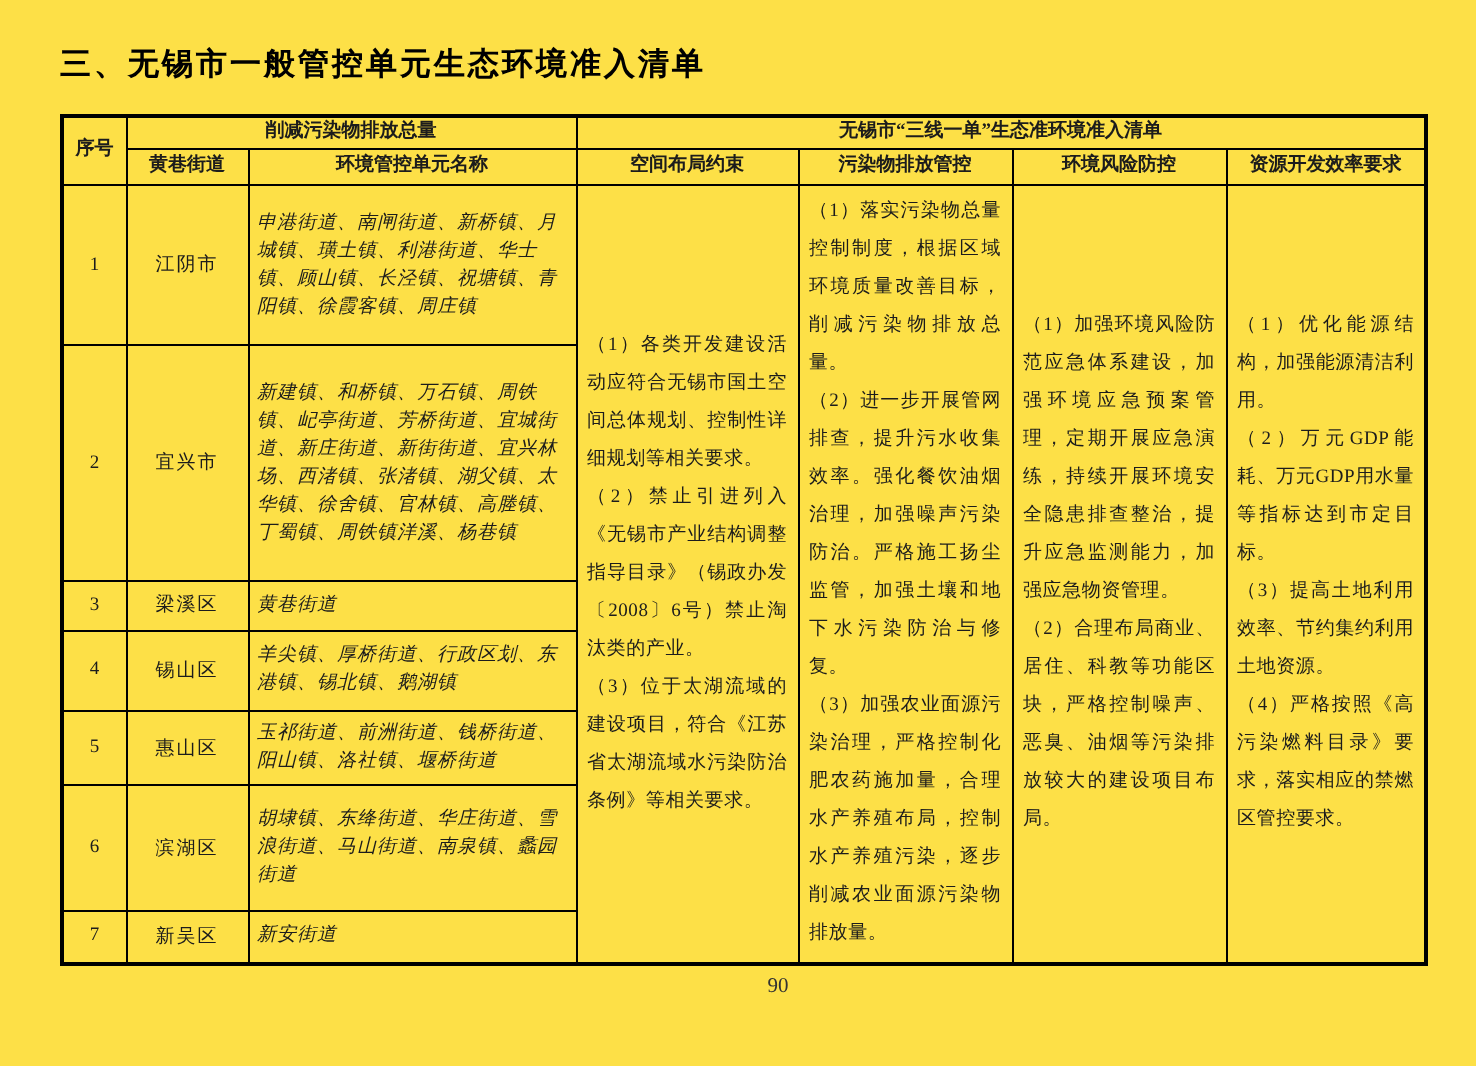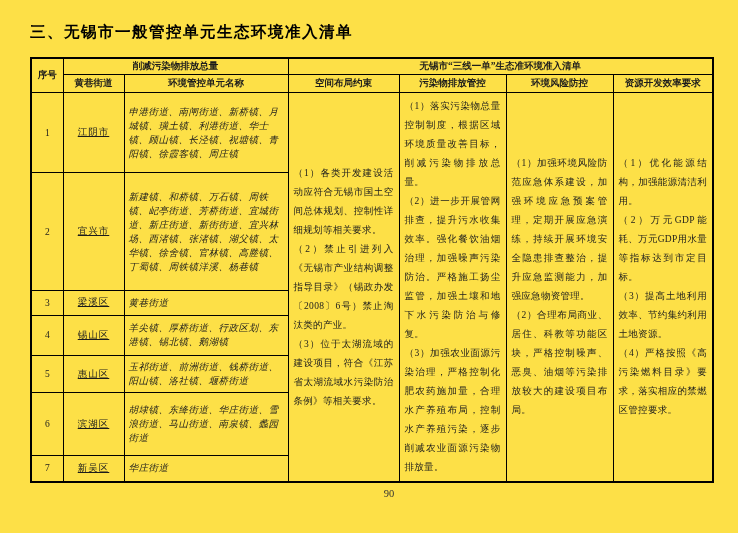--- a/index.html
+++ b/index.html
@@ -18,21 +18,21 @@
   table.main th, table.main td{
     border:1px solid #000;
     font-size:9.5px;
     color:#1c1c1c;
     overflow:hidden;
   }
   table.main th{
     font-weight:bold;text-align:center;padding:1px 2px;line-height:13px;
   }
   td.c-no{ text-align:center;vertical-align:middle;padding:0 1px; }
-  td.c-district{ text-align:center;vertical-align:middle;padding:0 2px;letter-spacing:1px;text-decoration:underline; }
+  td.c-district{ text-align:center;vertical-align:middle;padding:0 2px;letter-spacing:1px; }
   td.c-units{
     text-align:left;vertical-align:middle;padding:2px 4px;
     line-height:14px;letter-spacing:0.5px;font-style:italic;
   }
   td.c-merged{
     text-align:justify;vertical-align:middle;padding:4px 5px;
     line-height:19px;white-space:pre-line;letter-spacing:0.3px;margin-top:12px;
   }
   .page-number{
     position:absolute;left:0;right:0;top:488px;text-align:center;
@@ -110,20 +110,20 @@
         <td class="c-units">玉祁街道、前洲街道、钱桥街道、阳山镇、洛社镇、堰桥街道</td>
       </tr>
       <tr style="height:56px">
         <td class="c-no">6</td>
         <td class="c-district">滨湖区</td>
         <td class="c-units">胡埭镇、东绛街道、华庄街道、雪浪街道、马山街道、南泉镇、蠡园街道</td>
       </tr>
       <tr style="height:24px">
         <td class="c-no">7</td>
         <td class="c-district">新吴区</td>
-        <td class="c-units">华庄街道</td>
+        <td class="c-units">新安街道</td>
       </tr>
     </tbody>
   </table>
 
   <div class="page-number">90</div>
 
 </div>
 
 </body></html>

